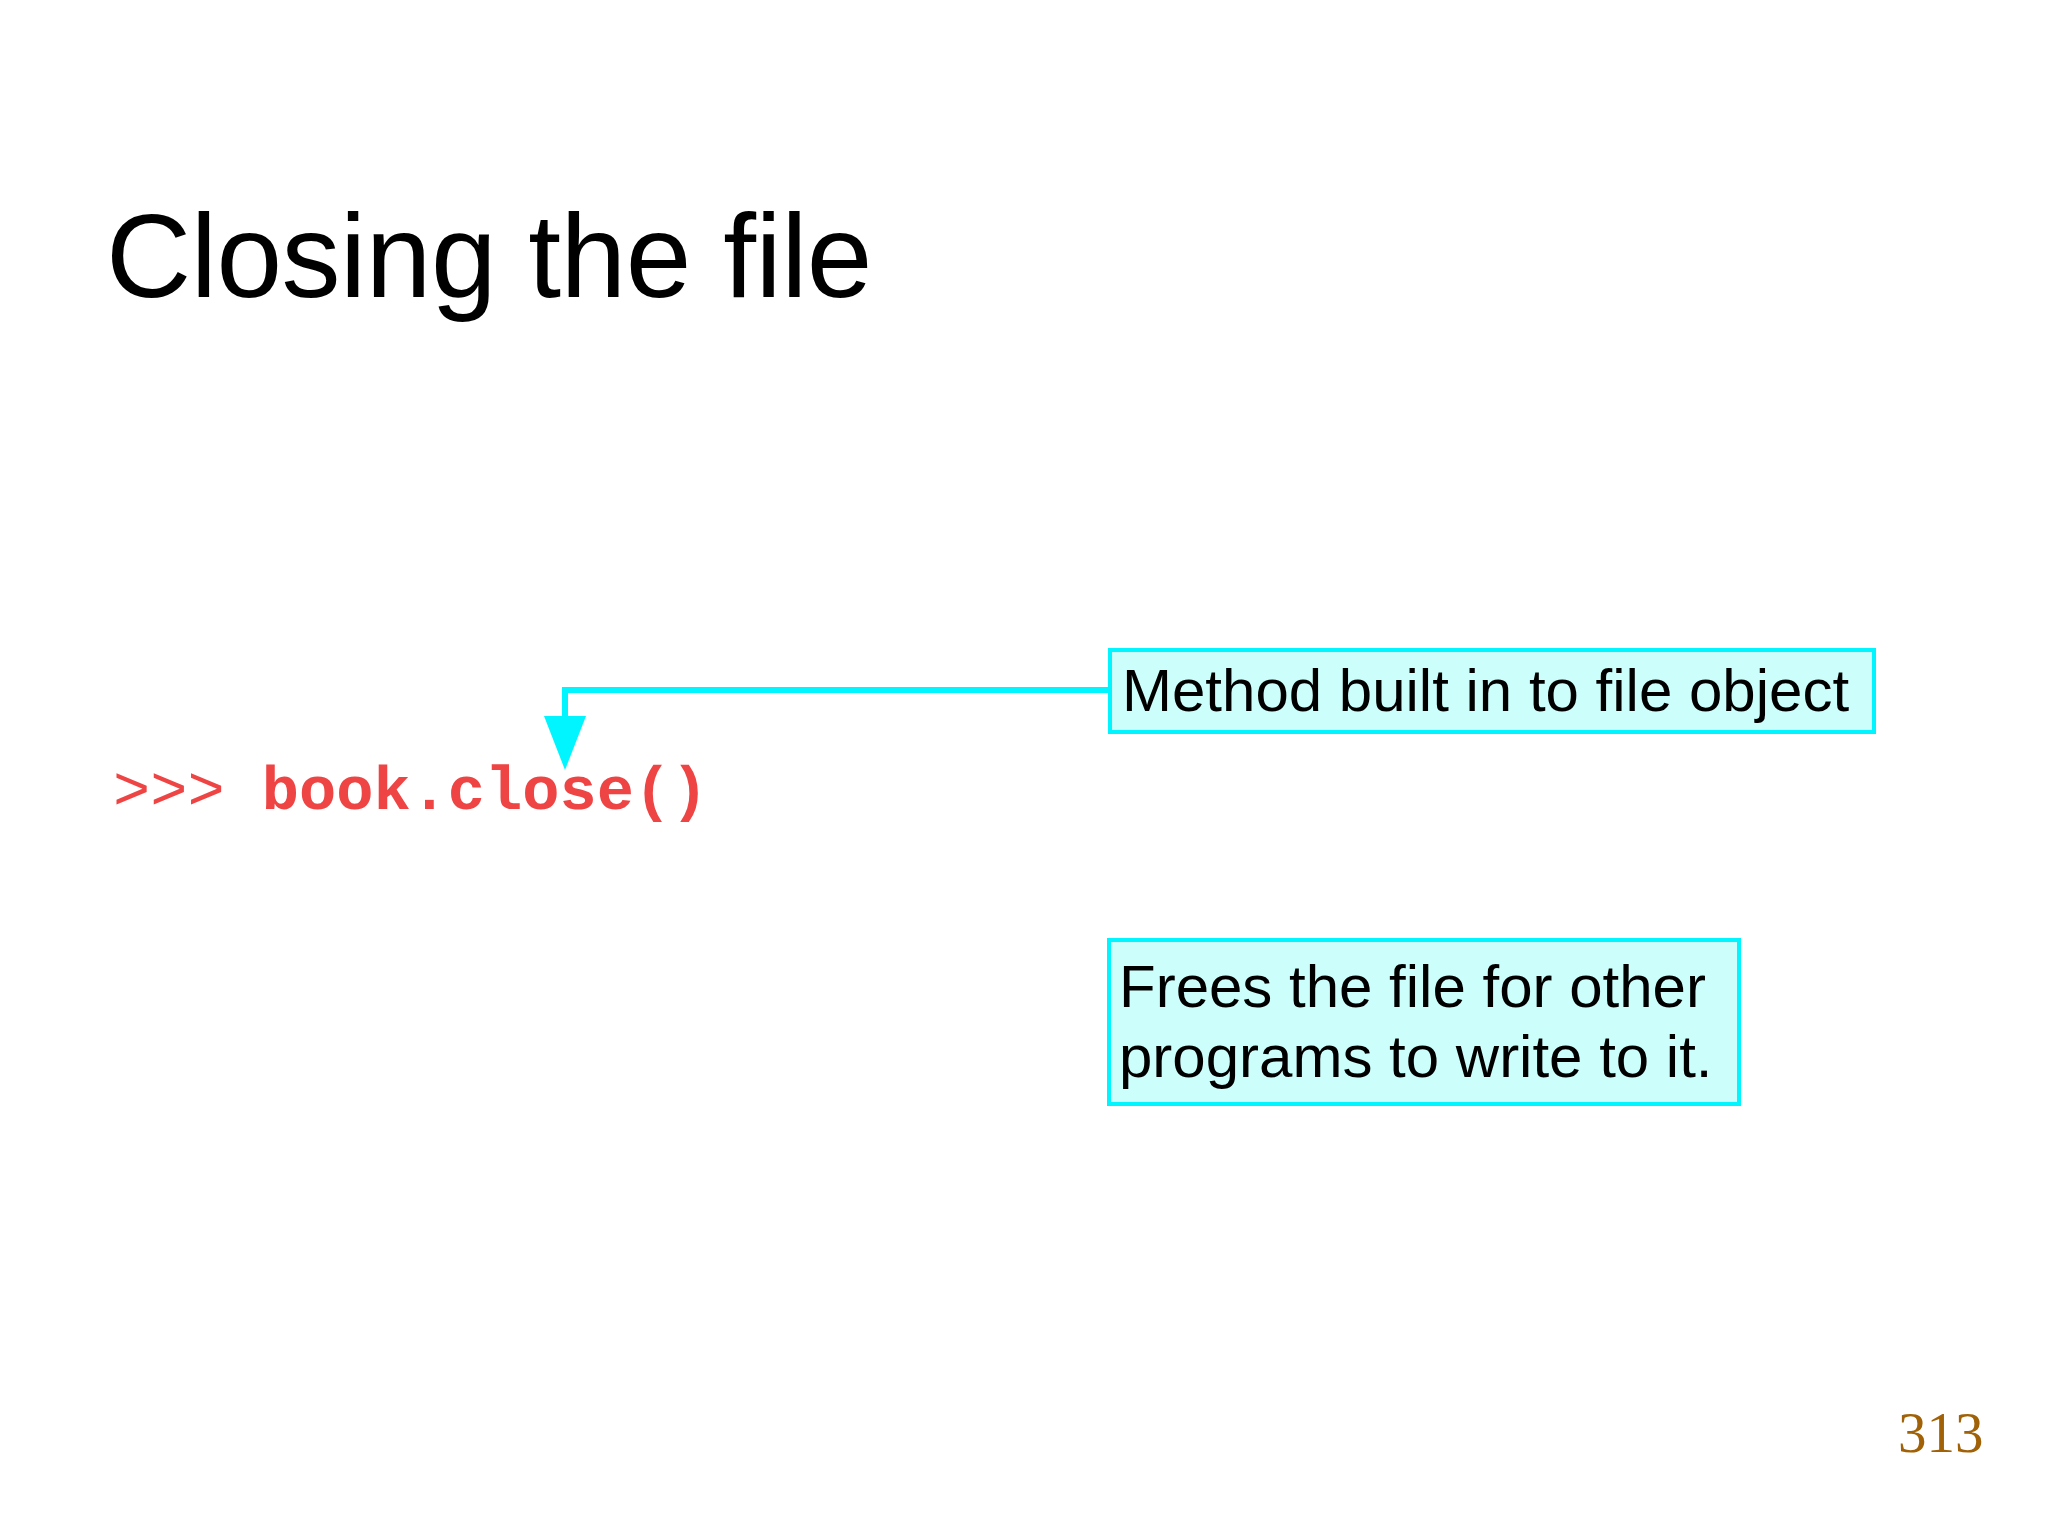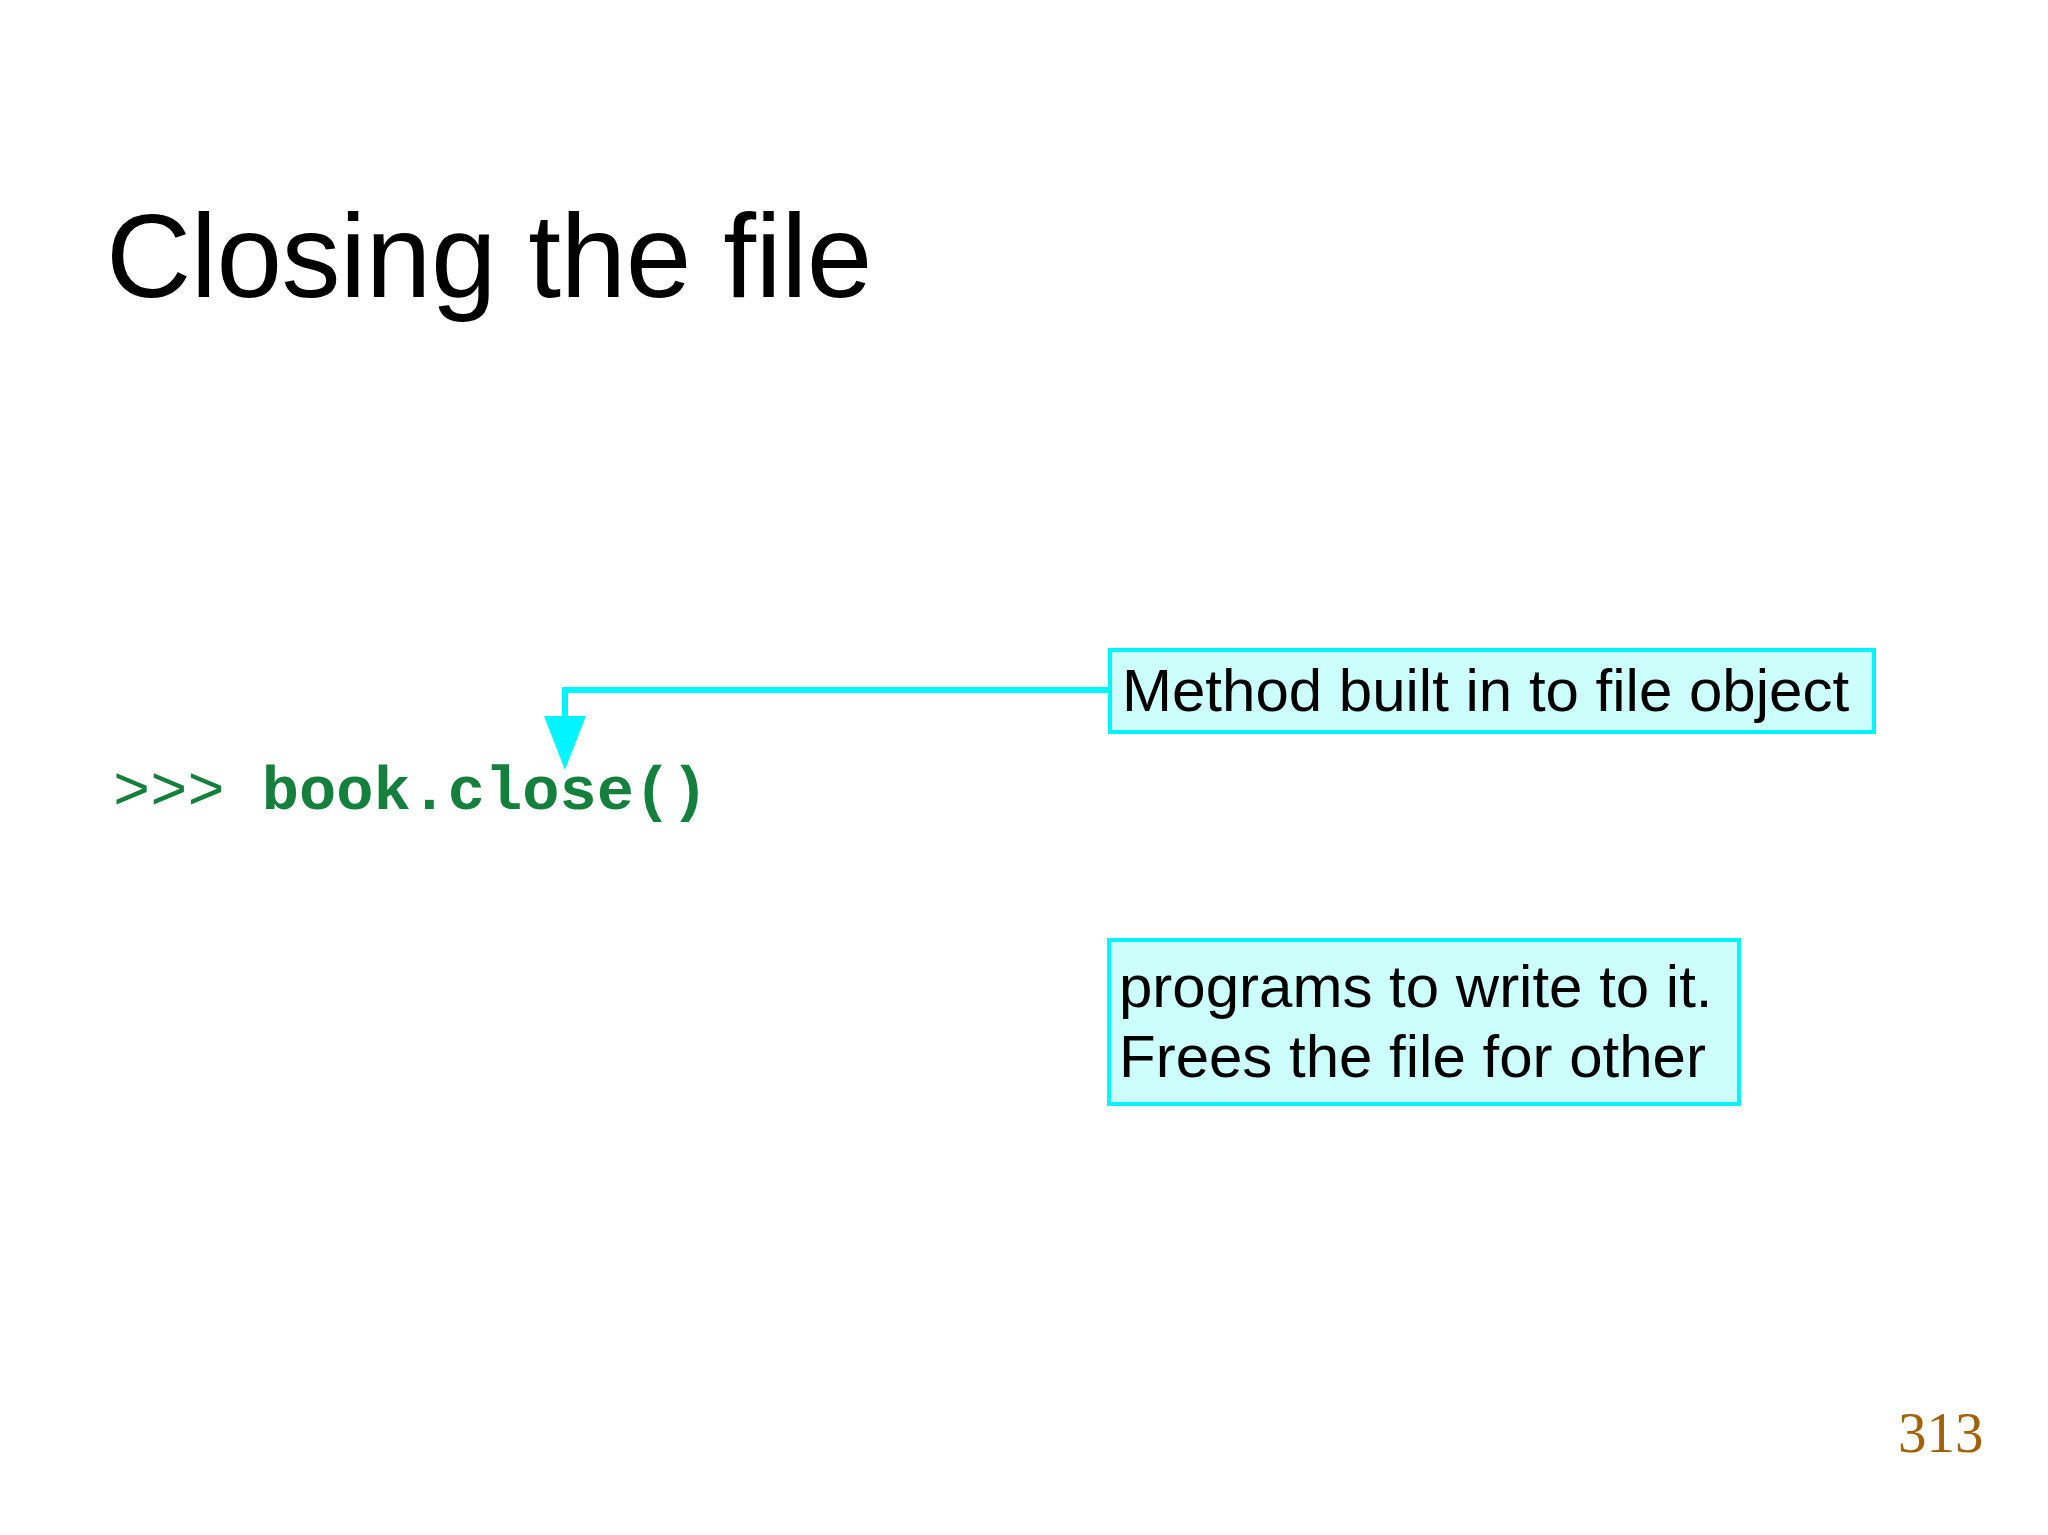--- a/index.html
+++ b/index.html
@@ -33,21 +33,21 @@
   }
 
   
   #code-line {
     position: absolute;
     left: 113px;
     top: 762px;
     font-family: "Liberation Mono", "DejaVu Sans Mono", monospace;
     font-size: 62px;
     line-height: 1.0;
-    color: #15803d;
+    color: #ef4444;
     white-space: pre;
   }
   #code-line .prompt {
     font-weight: 400;
   }
   #code-line .stmt {
     font-weight: 700;
   }
 
   
@@ -119,19 +119,19 @@
     <polygon points="25,110 4,56 46,56" fill="#00f5ff"></polygon>
   </svg>
 
   <div id="code-line"><span class="prompt">&gt;&gt;&gt; </span><span class="stmt">book.close()</span></div>
 
   <div id="callout-method" class="callout">
     <span class="callout-line">Method built in to file object</span>
   </div>
 
   <div id="callout-frees" class="callout">
+    <span class="callout-line">Frees the file for other</span>
     <span class="callout-line">programs to write to it.</span>
-    <span class="callout-line">Frees the file for other</span>
   </div>
 
   <div id="page-number">313</div>
 
 </div>
 
 </body></html>

